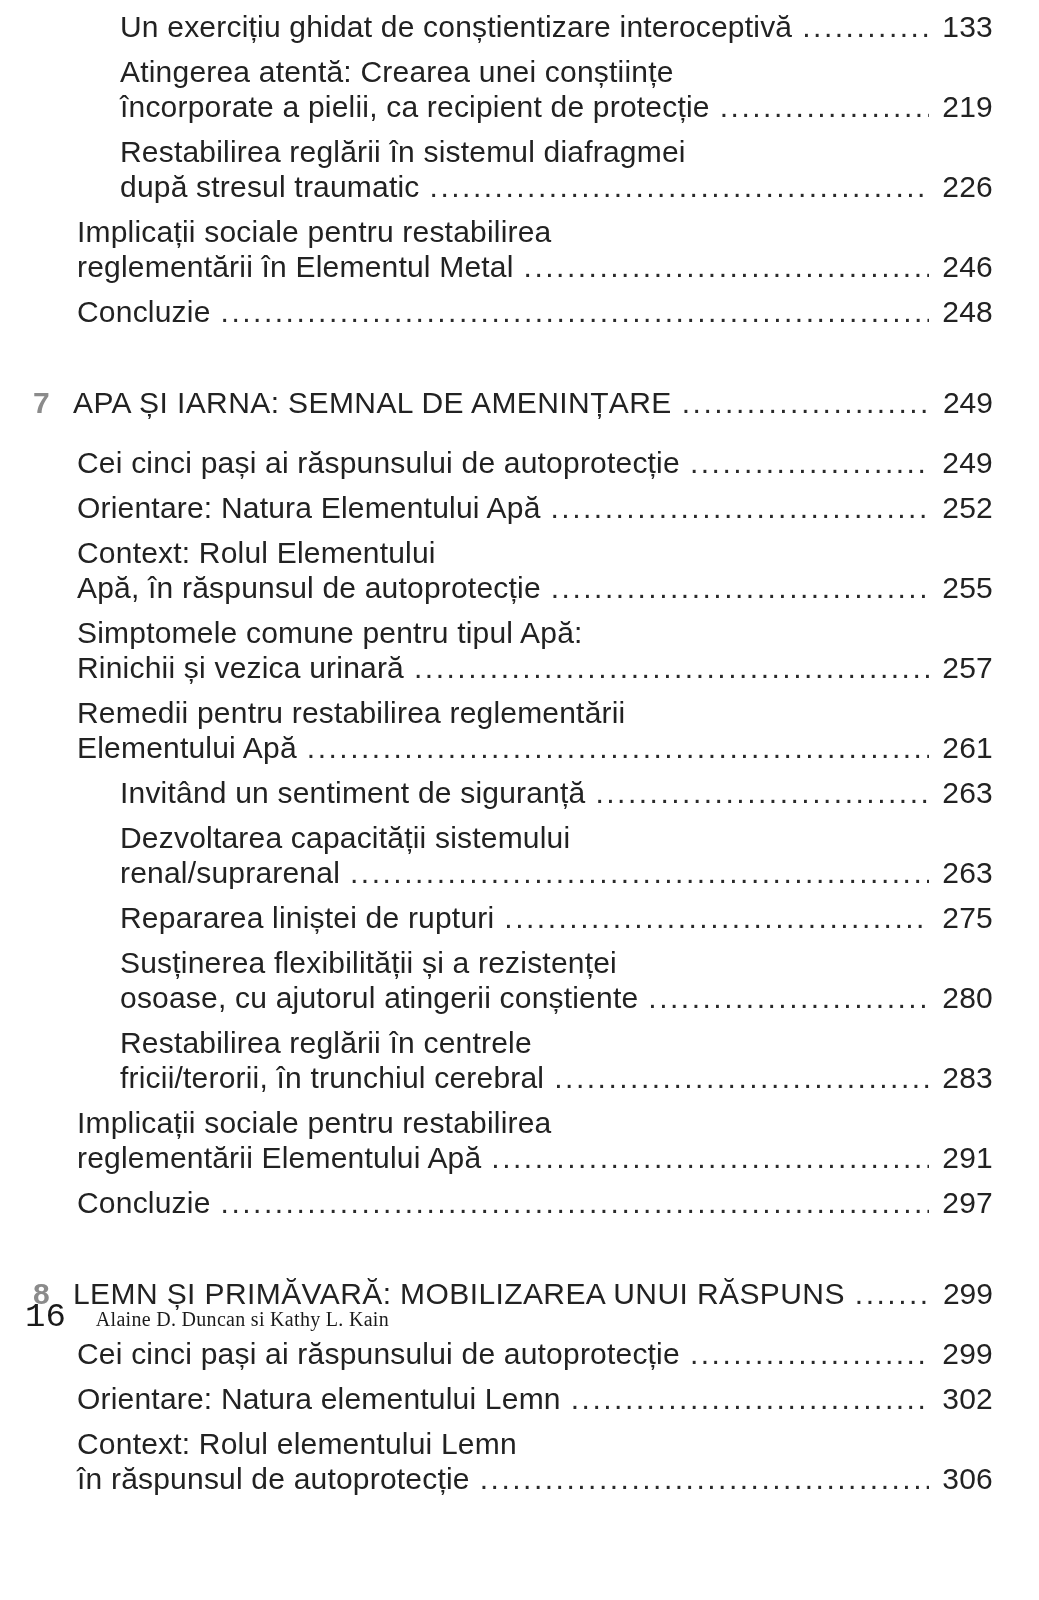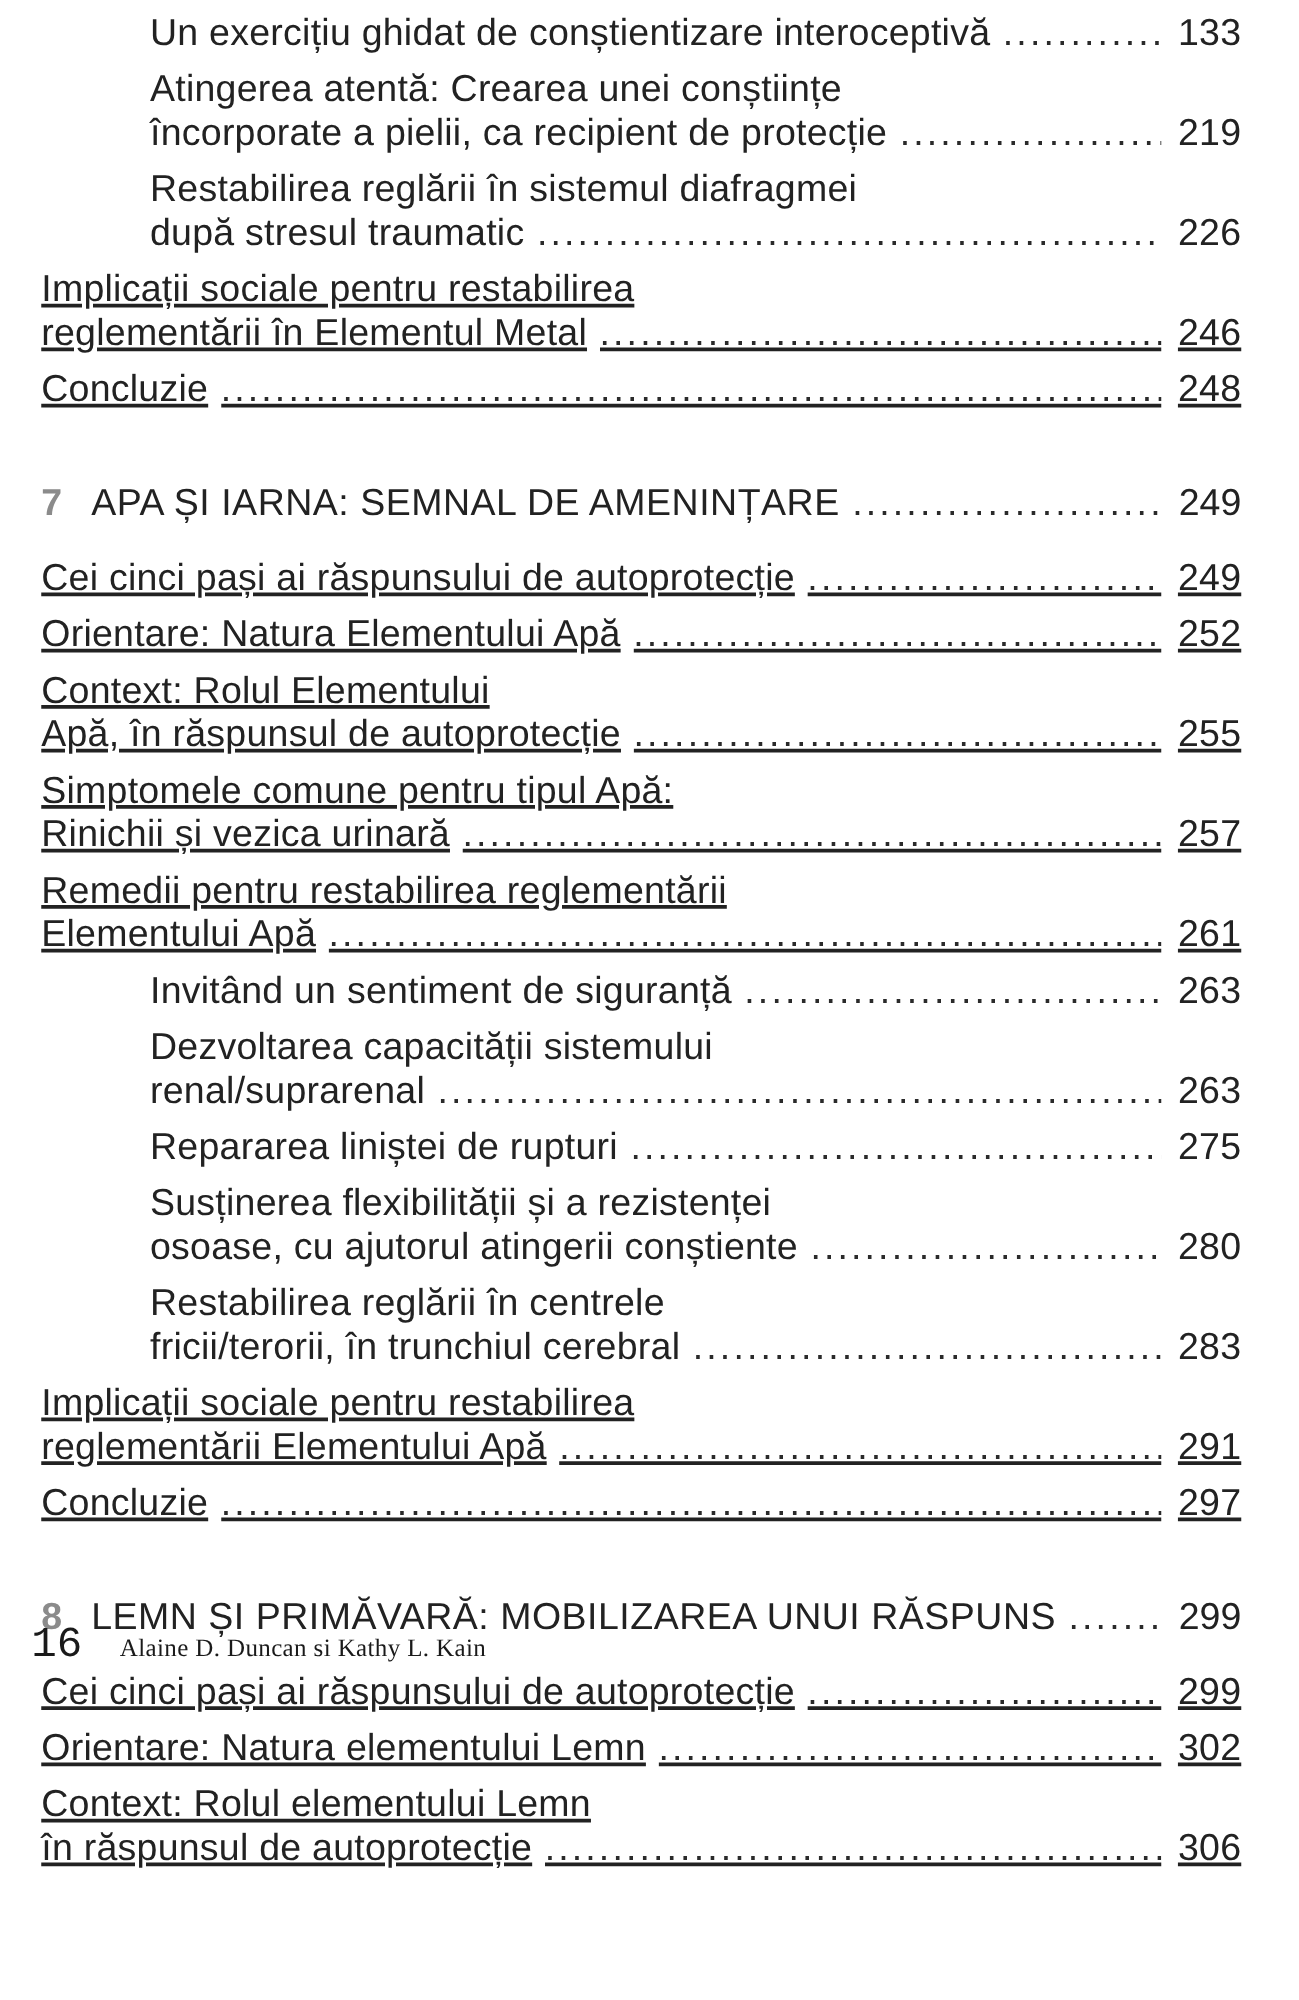--- a/index.html
+++ b/index.html
@@ -11,21 +11,21 @@
     overflow: hidden;
   }
   .page {
     position: relative;
     width: 1039px; height: 1360px;
     box-sizing: border-box;
     padding: 9px 46px 0 0;
   }
   
   .entry { margin-bottom: 10px; }
-  .lvl1 { margin-left: 33px; text-decoration: underline; }
+  .lvl1 { margin-left: 77px; }
   .lvl2 { margin-left: 120px; }
   .line {
     font-size: 30px; line-height: 35px;
     font-weight: 300; letter-spacing: 0.2px;
   }
   .line.last { display: flex; align-items: baseline; }
   .txt { flex: 0 0 auto; white-space: nowrap; }
   .dots {
     flex: 1 1 auto; min-width: 0;
     overflow: hidden; white-space: nowrap;

